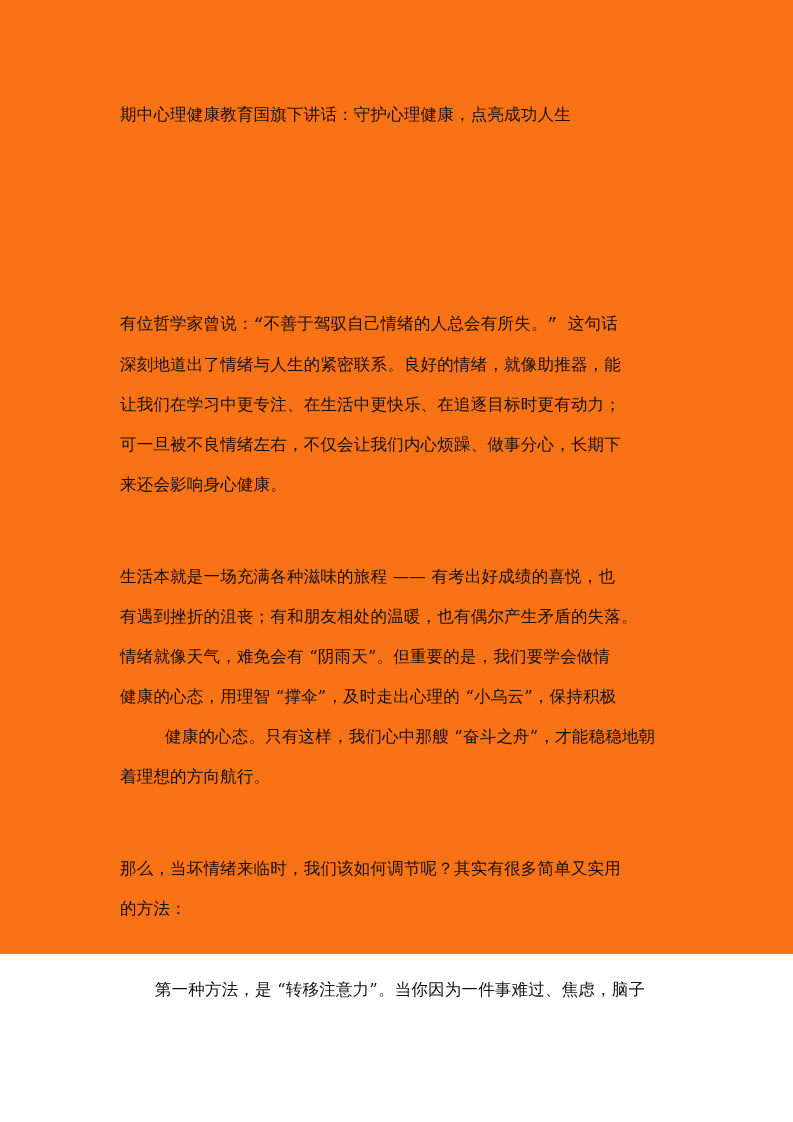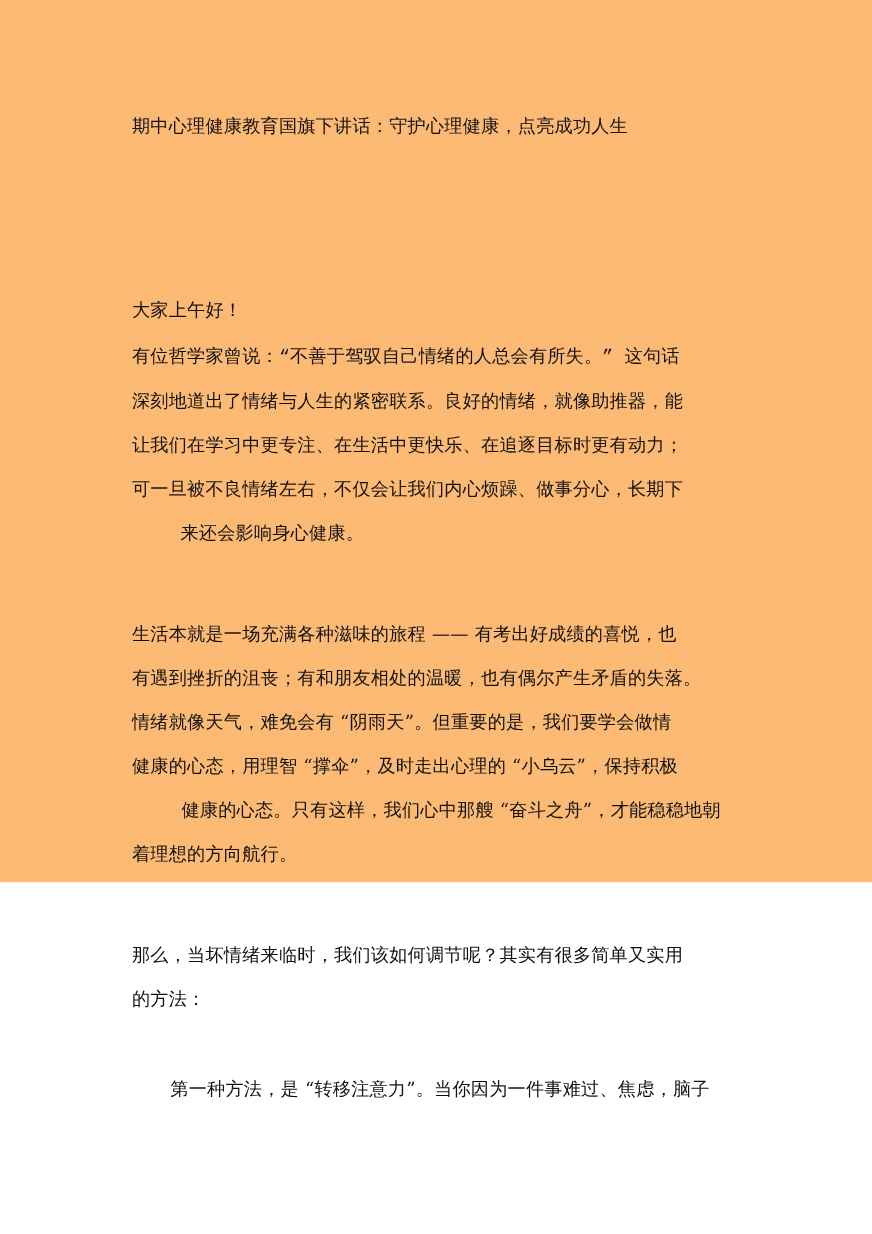--- a/index.html
+++ b/index.html
@@ -12,48 +12,47 @@
       height: 1122px;
       position: relative;
       overflow: hidden;
       font-family: "DejaVu Serif", "Liberation Serif", serif;
       color: #111111;
     }
     .page {
       position: absolute;
       left: 0; top: 0;
       width: 793px;
-      height: 802px;
-      background: #fdba74;
+      height: 954px;
+      background: #f97316;
     }
     .line {
       position: absolute;
       left: 120px;
       width: 560px;
       font-size: 16.5px;
       line-height: 24px;
       white-space: nowrap;
       letter-spacing: 0.2px;
     }
   </style>
 </head>
 <body>
 
 <div class="page">
   <div class="line" style="top:103px;">期中心理健康教育国旗下讲话：守护心理健康，点亮成功人生</div>
 
 
-  <div class="line" style="top:270px;">大家上午好！</div>
 
   <div>
     <div class="line" style="top:313px;font-family:Liberation Mono, monospace;">有位哲学家曾说：“不善于驾驭自己情绪的人总会有所失。” 这句话</div>
     <div class="line" style="top:353px;">深刻地道出了情绪与人生的紧密联系。良好的情绪，就像助推器，能</div>
     <div class="line" style="top:393px;">让我们在学习中更专注、在生活中更快乐、在追逐目标时更有动力；</div>
     <div class="line" style="top:433px;">可一旦被不良情绪左右，不仅会让我们内心烦躁、做事分心，长期下</div>
-    <div class="line" style="top:473px;margin-left:44px;">来还会影响身心健康。</div>
+    <div class="line" style="top:473px;">来还会影响身心健康。</div>
   </div>
 
   <div>
     <div class="line" style="top:565px;">生活本就是一场充满各种滋味的旅程 —— 有考出好成绩的喜悦，也</div>
     <div class="line" style="top:605px;">有遇到挫折的沮丧；有和朋友相处的温暖，也有偶尔产生矛盾的失落。</div>
     <div class="line" style="top:645px;">情绪就像天气，难免会有 “阴雨天”。但重要的是，我们要学会做情</div>
     <div class="line" style="top:685px;">健康的心态，用理智 “撑伞”，及时走出心理的 “小乌云”，保持积极</div>
     <div class="line" style="top:725px;margin-left:45px;">健康的心态。只有这样，我们心中那艘 “奋斗之舟”，才能稳稳地朝</div>
     <div class="line" style="top:765px;">着理想的方向航行。</div>
   </div>

